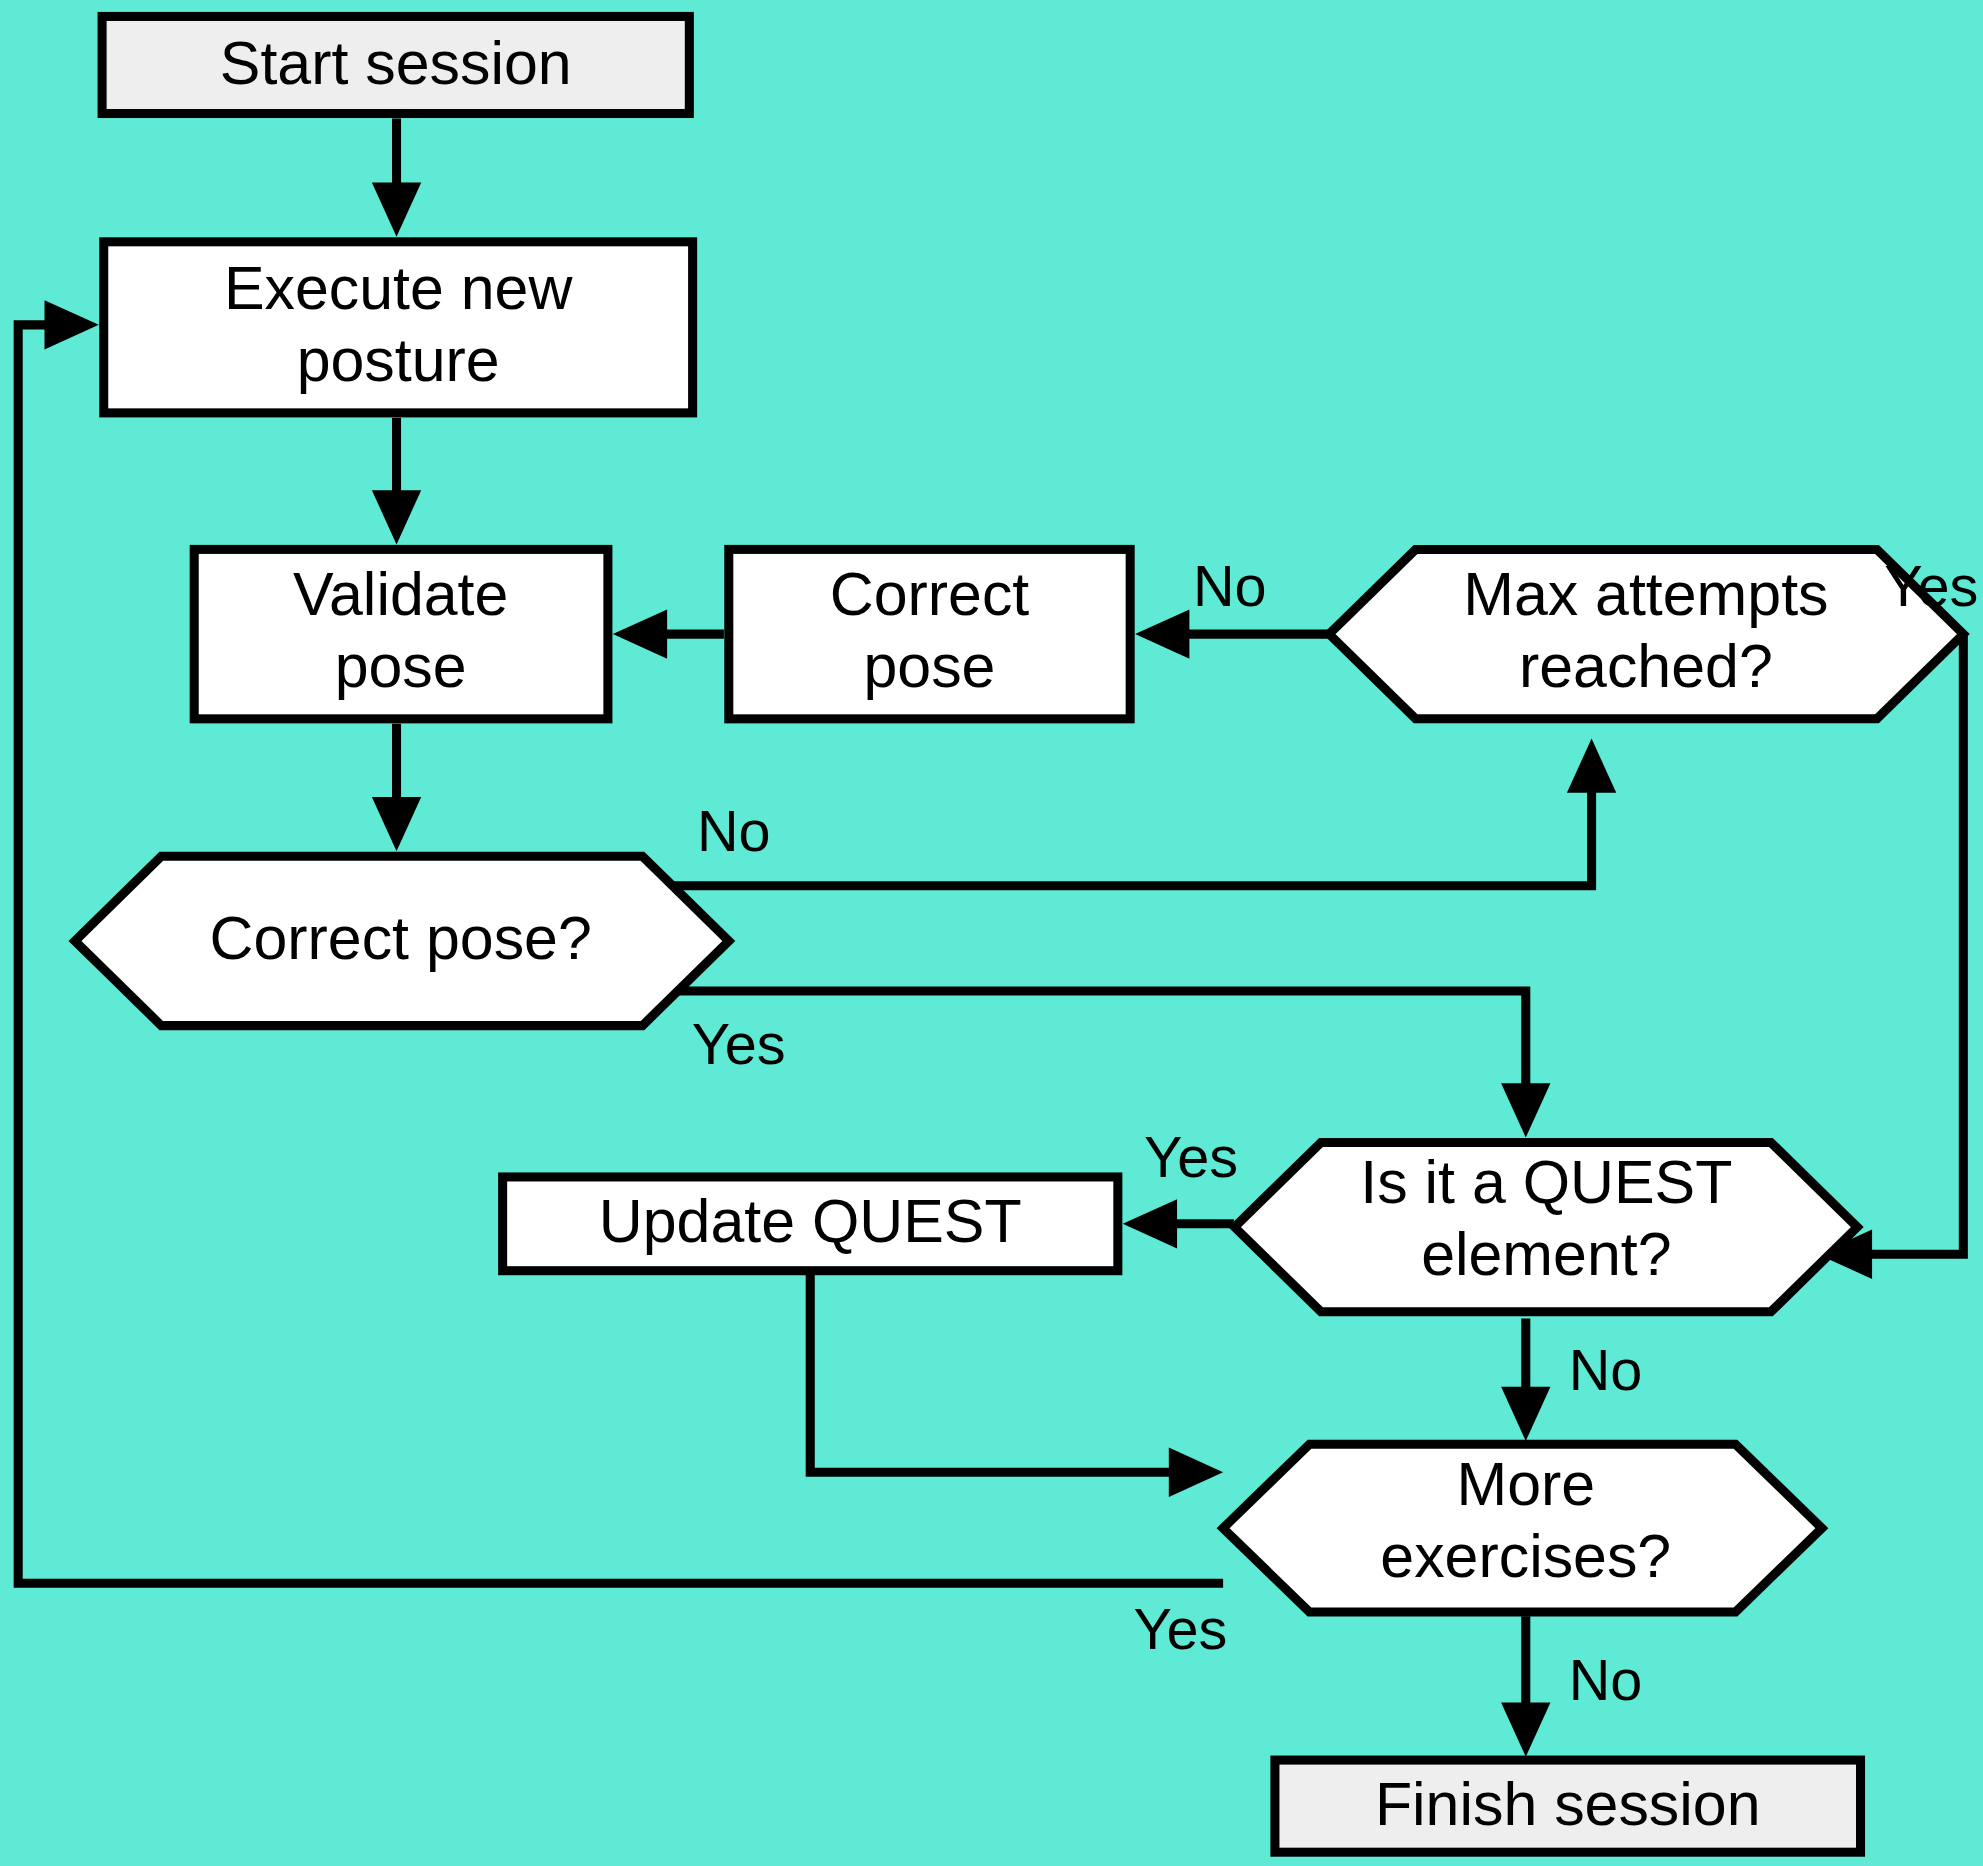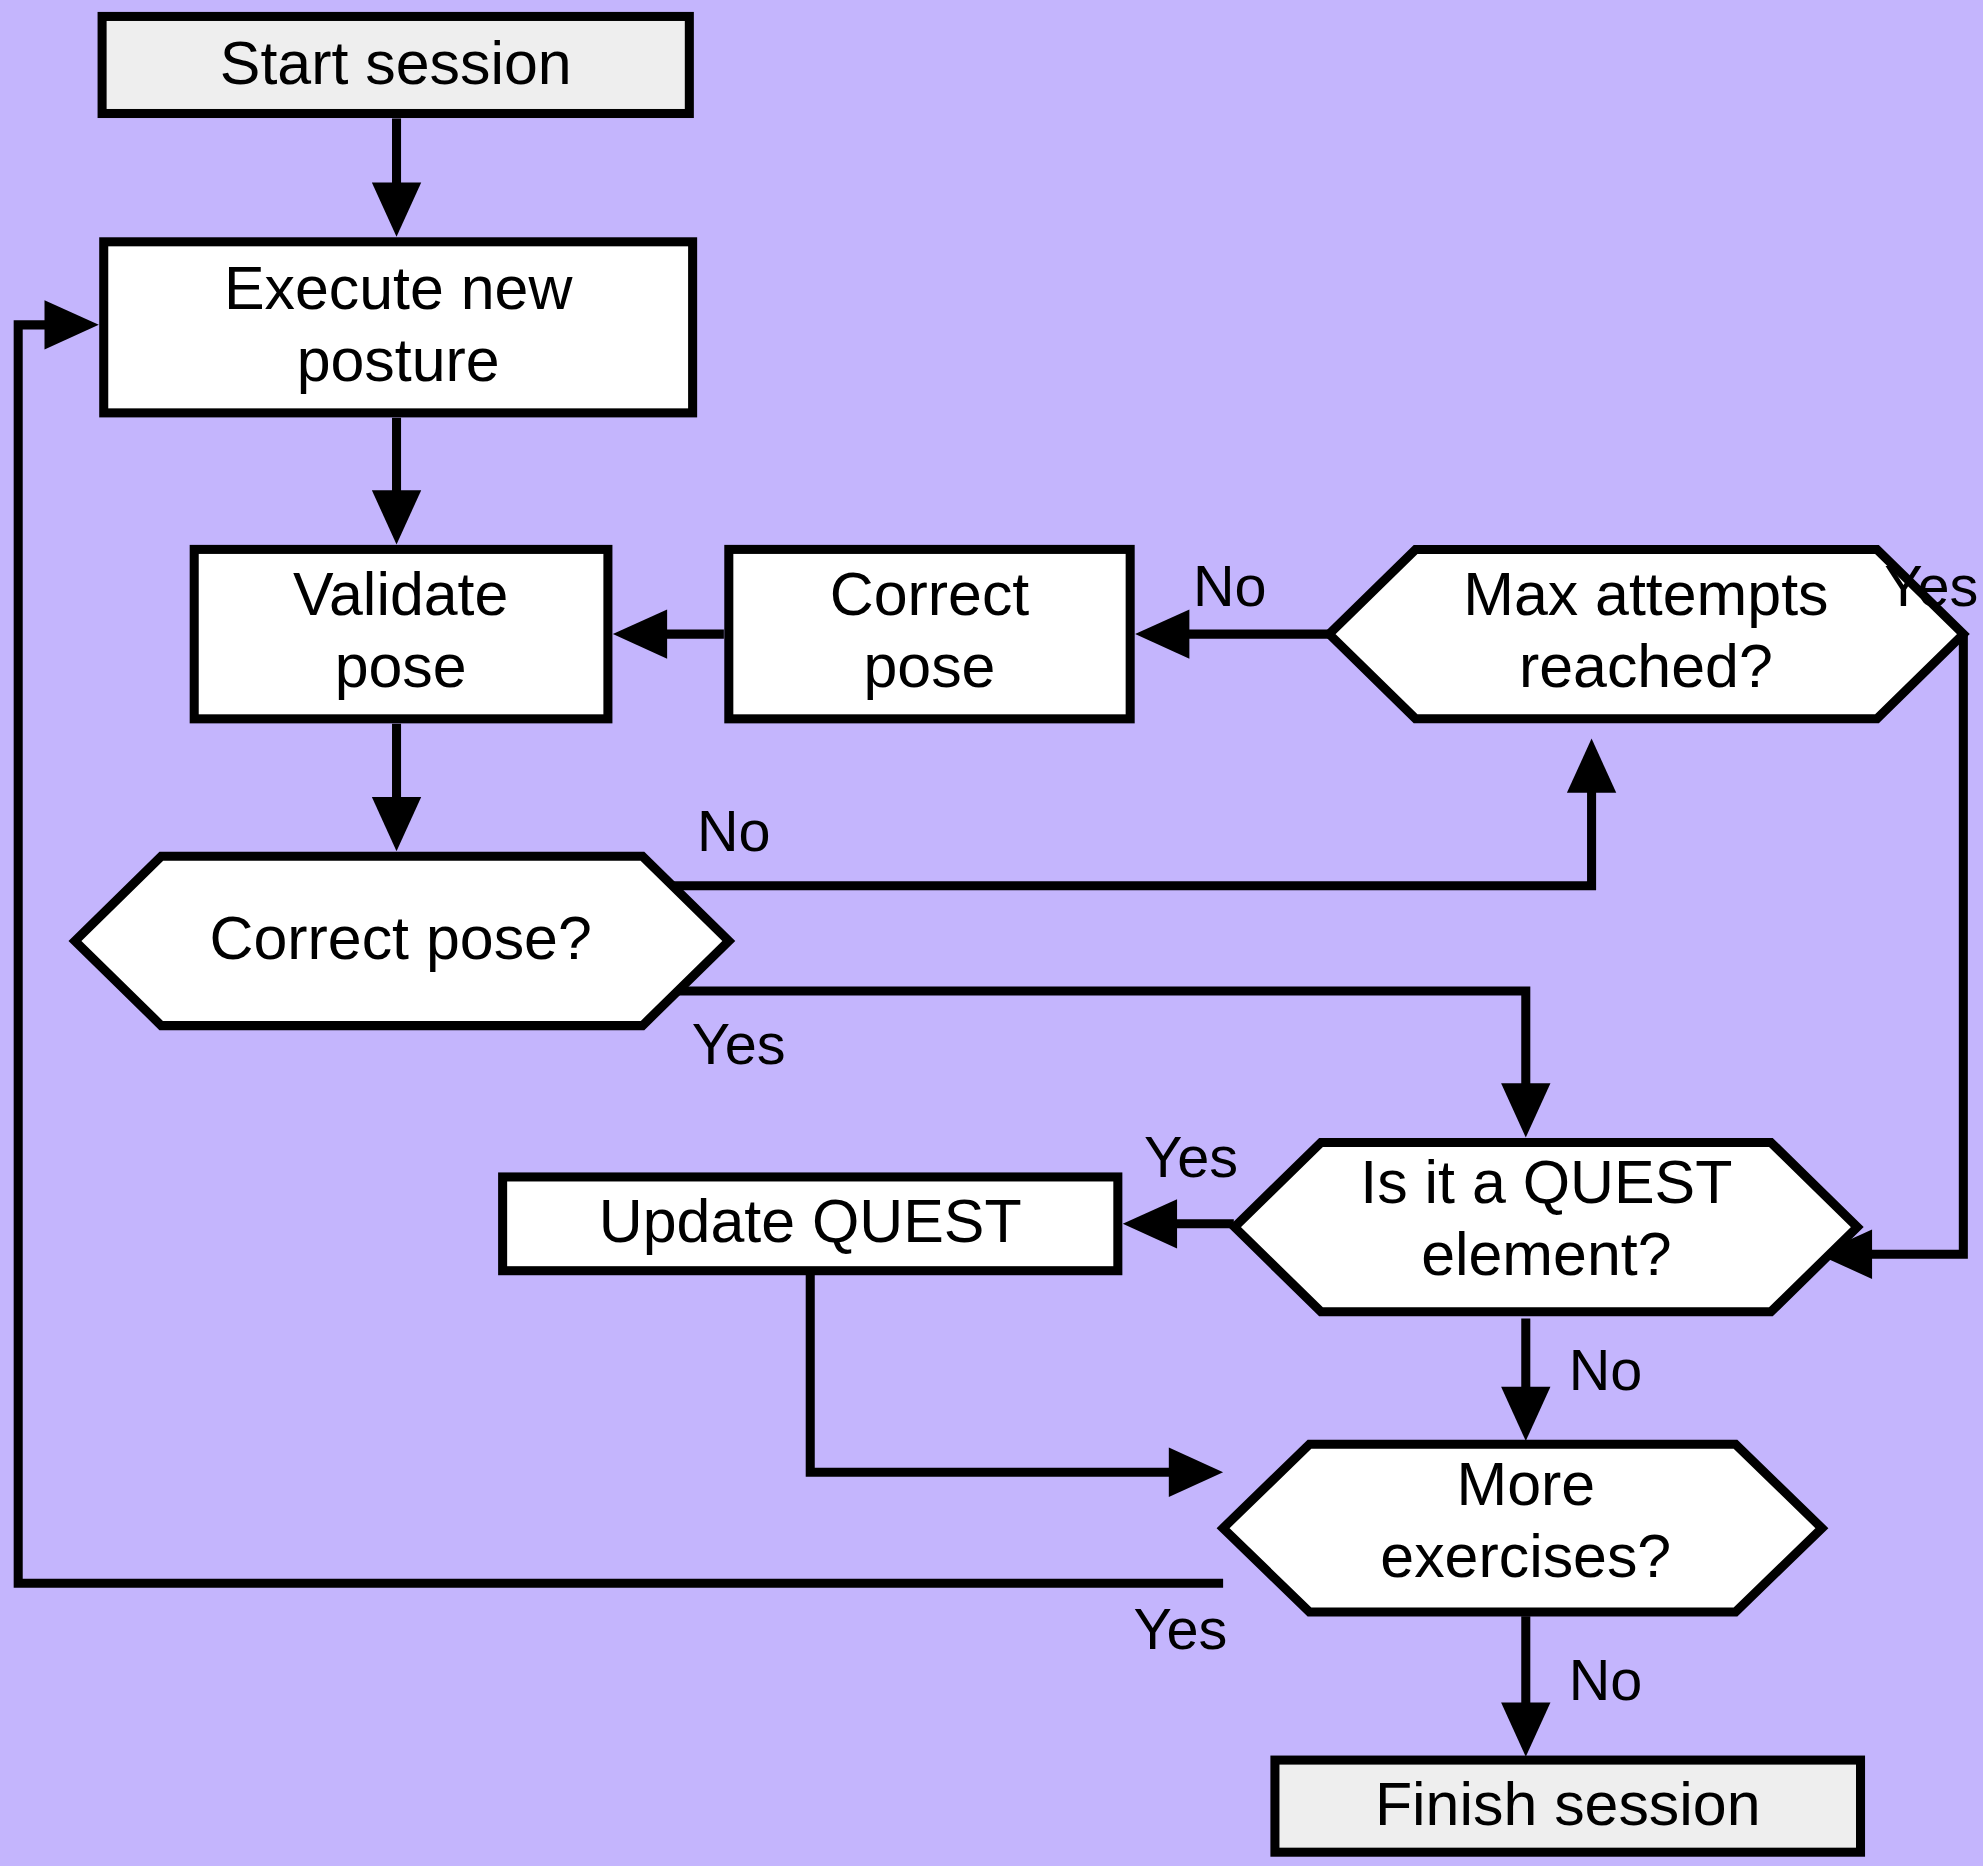--- a/index.html
+++ b/index.html
@@ -4,21 +4,21 @@
 <style>
   html, body {
     margin: 0;
     padding: 0;
     background: #ffffff;
   }
   #root {
     position: relative;
     width: 1984px;
     height: 1867px;
-    background: #c4b5fd;
+    background: #5eead4;
     font-family: "Liberation Sans", sans-serif;
     overflow: hidden;
   }
   #flow-svg {
     position: absolute;
     left: 0;
     top: 0;
     width: 1984px;
     height: 1867px;
   }

